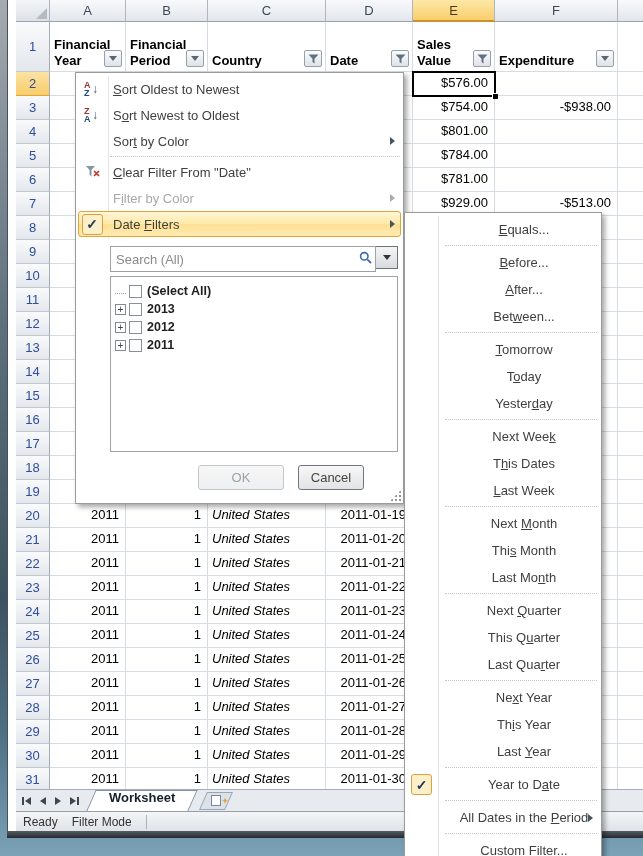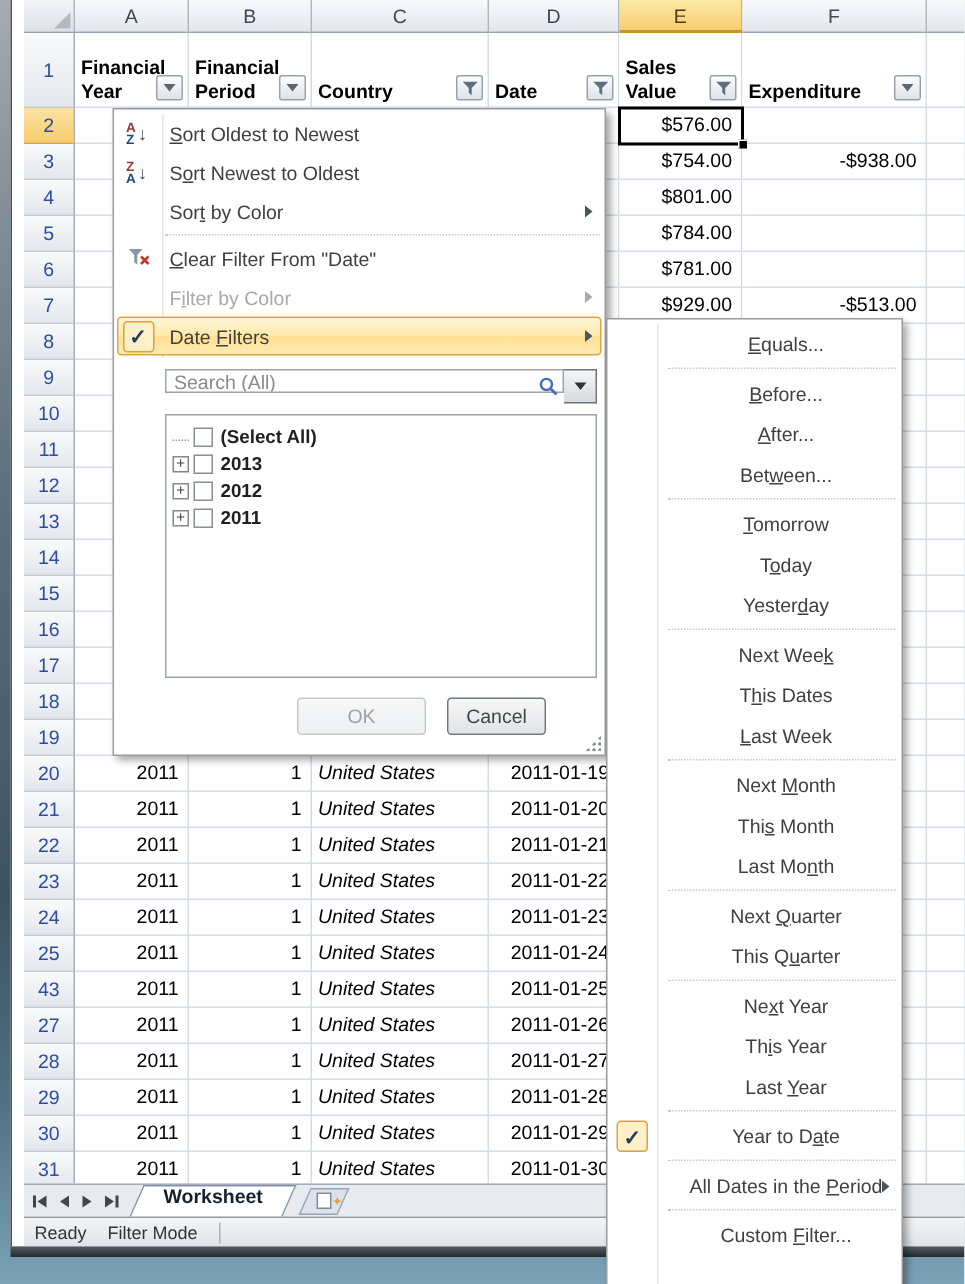--- a/index.html
+++ b/index.html
@@ -82,21 +82,21 @@
   .checkbox-orange { width:21px; height:21px; border:1px solid #DFA03B; border-radius:3px; background:#FCF0CB;
         display:flex; align-items:center; justify-content:center; font-size:14px; font-weight:bold; color:#273B52; }
   .mdiv { margin:2px 3px 2px 34px; border-top:1px dotted #C5C7CA; height:0; }
   .azicon { display:grid; grid-template-columns:8px 8px; grid-template-rows:8px 8px; align-items:center; }
   .azicon .lt { font-size:9px; font-weight:bold; line-height:8px; color:#943634; grid-column:1; }
   .azicon .lb { font-size:9px; font-weight:bold; line-height:8px; color:#1F497D; grid-column:1; }
   .azicon .darr { grid-column:2; grid-row:1 / span 2; font-size:12px; color:#44546A; line-height:16px; }
 
   .searchrow { display:flex; margin:9px 5px 7px 34px; height:23px; }
   .searchbox { flex:1; position:relative; }
-  .searchbox input { width:100%; height:16px; border:1px solid #9DA2A8; padding:2px 22px 2px 5px; font-size:13px;
+  .searchbox input { width:100%; height:26px; border:1px solid #9DA2A8; padding:2px 22px 2px 5px; font-size:13px;
         font-family:"Liberation Sans",sans-serif; color:#444; background:#fff; }
   .searchbox input::placeholder { color:#8A8A8A; opacity:1; }
   .mag { position:absolute; right:4px; top:5px; }
   .searchdd { width:22px; height:23px; border:1px solid #6E7379; border-left:none;
         background:linear-gradient(#F4F5F6,#D8DBDE); display:flex; align-items:center; justify-content:center; }
   .dd-tri { width:0; height:0; border-left:4px solid transparent; border-right:4px solid transparent; border-top:5px solid #333; }
 
   .treelist { position:relative; margin:0 5px 0 34px; height:176px; border:1px solid #9DA2A8; background:#fff; padding:5px 2px; overflow:hidden; }
   .titem { height:18px; display:flex; align-items:center; font-size:12.5px; font-weight:bold; color:#1F1F1F; }
   .texp { width:11px; height:11px; border:1px solid #848A90; background:#fff; margin-left:2px; margin-right:3px;
@@ -448,21 +448,21 @@
             <div class="cell ar">2011</div>
             <div class="cell ar">1</div>
             <div class="cell al">United States</div>
             <div class="cell ar">2011-01-24</div>
             <div class="cell ar"></div>
             <div class="cell ar"></div>
             <div class="cell"></div>
           </div>
 
           <div class="gridrow srow">
-            <div class="rn">43</div>
+            <div class="rn">26</div>
             <div class="cell ar">2011</div>
             <div class="cell ar">1</div>
             <div class="cell al">United States</div>
             <div class="cell ar">2011-01-25</div>
             <div class="cell ar"></div>
             <div class="cell ar"></div>
             <div class="cell"></div>
           </div>
 
           <div class="gridrow srow">
@@ -705,20 +705,23 @@
       <span class="lbl"><span>Last Mo</span><span class="u">n</span><span>th</span></span>
     </div>
     <div class="sdiv"></div>
 
     <div class="smi">
       <span class="lbl"><span>Next </span><span class="u">Q</span><span>uarter</span></span>
     </div>
     <div class="smi">
       <span class="lbl"><span>This Q</span><span class="u">u</span><span>arter</span></span>
     </div>
+    <div class="smi">
+      <span class="lbl"><span>Last Qua</span><span class="u">r</span><span>ter</span></span>
+    </div>
     <div class="sdiv"></div>
 
     <div class="smi">
       <span class="lbl"><span>Ne</span><span class="u">x</span><span>t Year</span></span>
     </div>
     <div class="smi">
       <span class="lbl"><span>Th</span><span class="u">i</span><span>s Year</span></span>
     </div>
     <div class="smi">
       <span class="lbl"><span>Last </span><span class="u">Y</span><span>ear</span></span>

